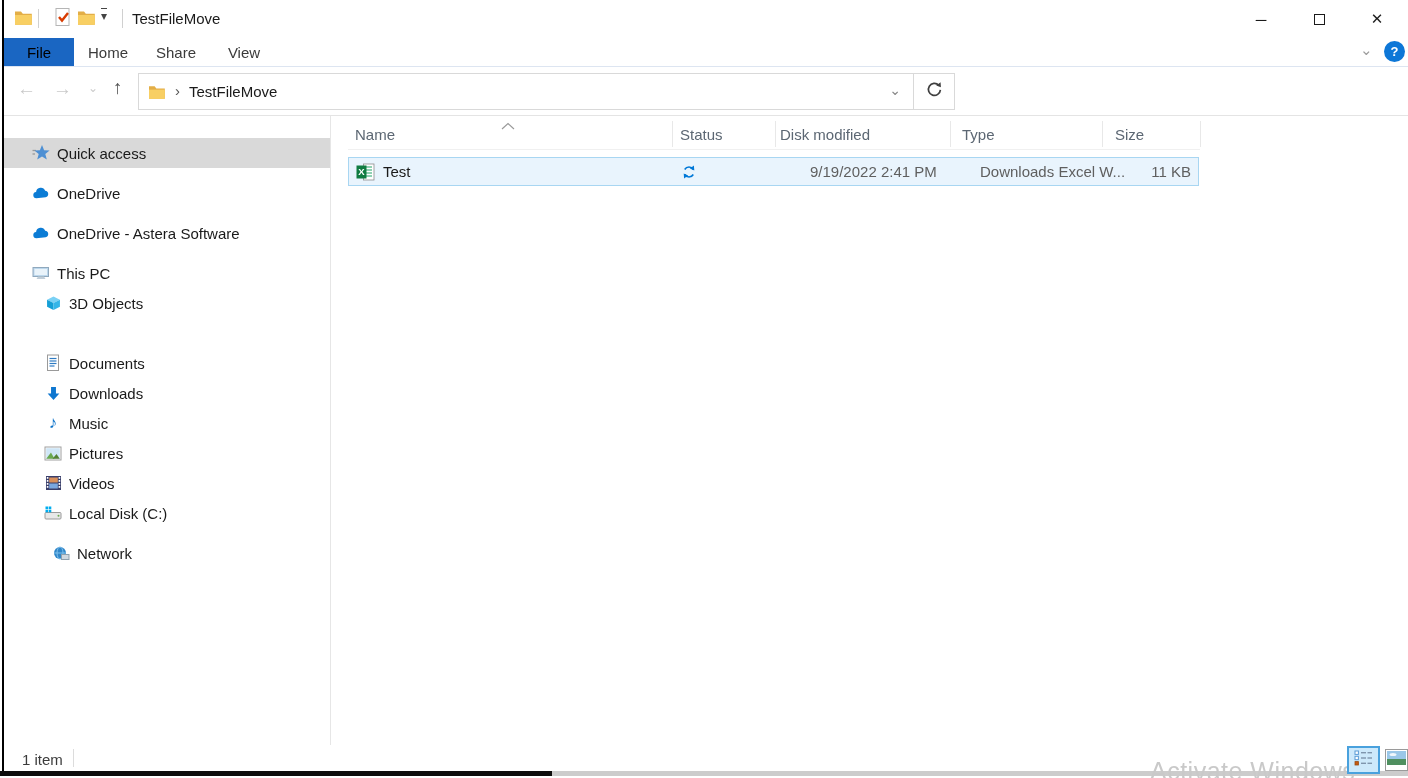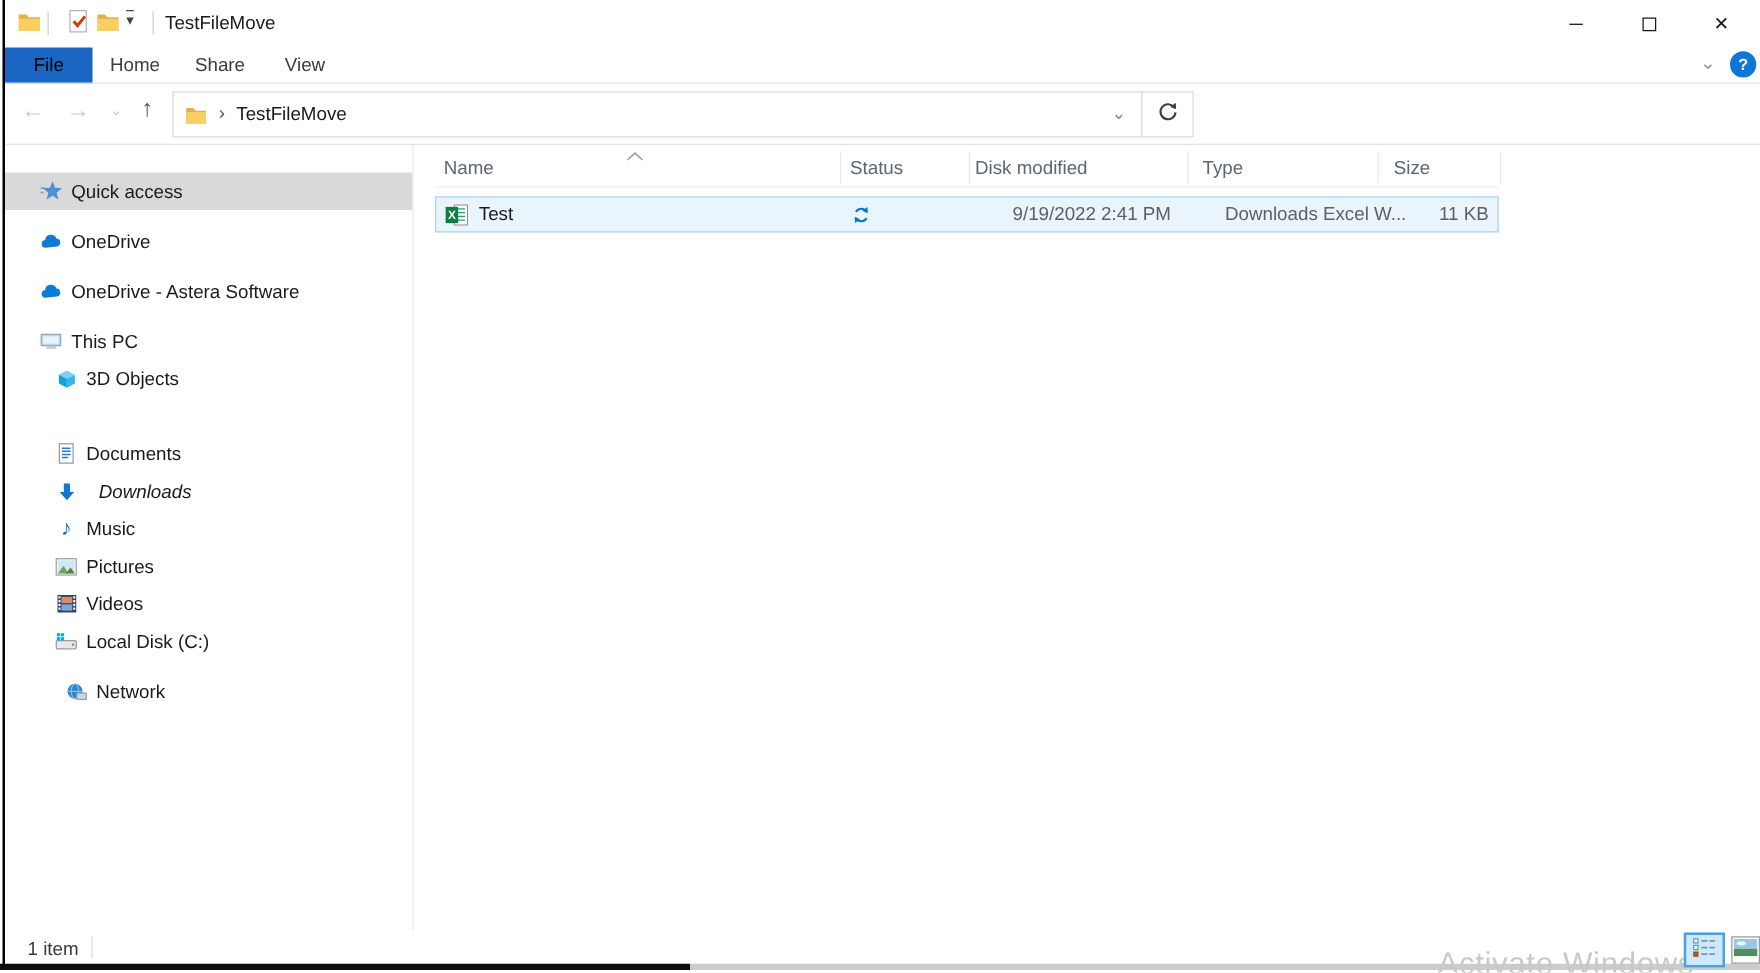--- a/index.html
+++ b/index.html
@@ -196,21 +196,21 @@
     </span>
     <span class="lbl" style="margin-left:7px;">Documents</span>
   </div>
 
   <div class="side-item abs" style="left:0; top:262px; width:326px;">
     <span class="sicon" style="margin-left:40px;">
       <svg width="17" height="17" viewBox="0 0 18 18">
         <polygon points="9,16 2.8,9 6.4,9 6.4,2 11.6,2 11.6,9 15.2,9" fill="#0f77d0"></polygon>
       </svg>
     </span>
-    <span class="lbl" style="margin-left:17px;font-style:italic;">Downloads</span>
+    <span class="lbl" style="margin-left:7px;">Downloads</span>
   </div>
 
   <div class="side-item abs" style="left:0; top:292px; width:326px;">
     <span class="sicon" style="margin-left:40px; color:#0b72c9; font-size:17px;">♪</span>
     <span class="lbl" style="margin-left:7px;">Music</span>
   </div>
 
   <div class="side-item abs" style="left:0; top:322px; width:326px;">
     <span class="sicon" style="margin-left:40px;">
       <svg width="18" height="15" viewBox="0 0 18 15">

